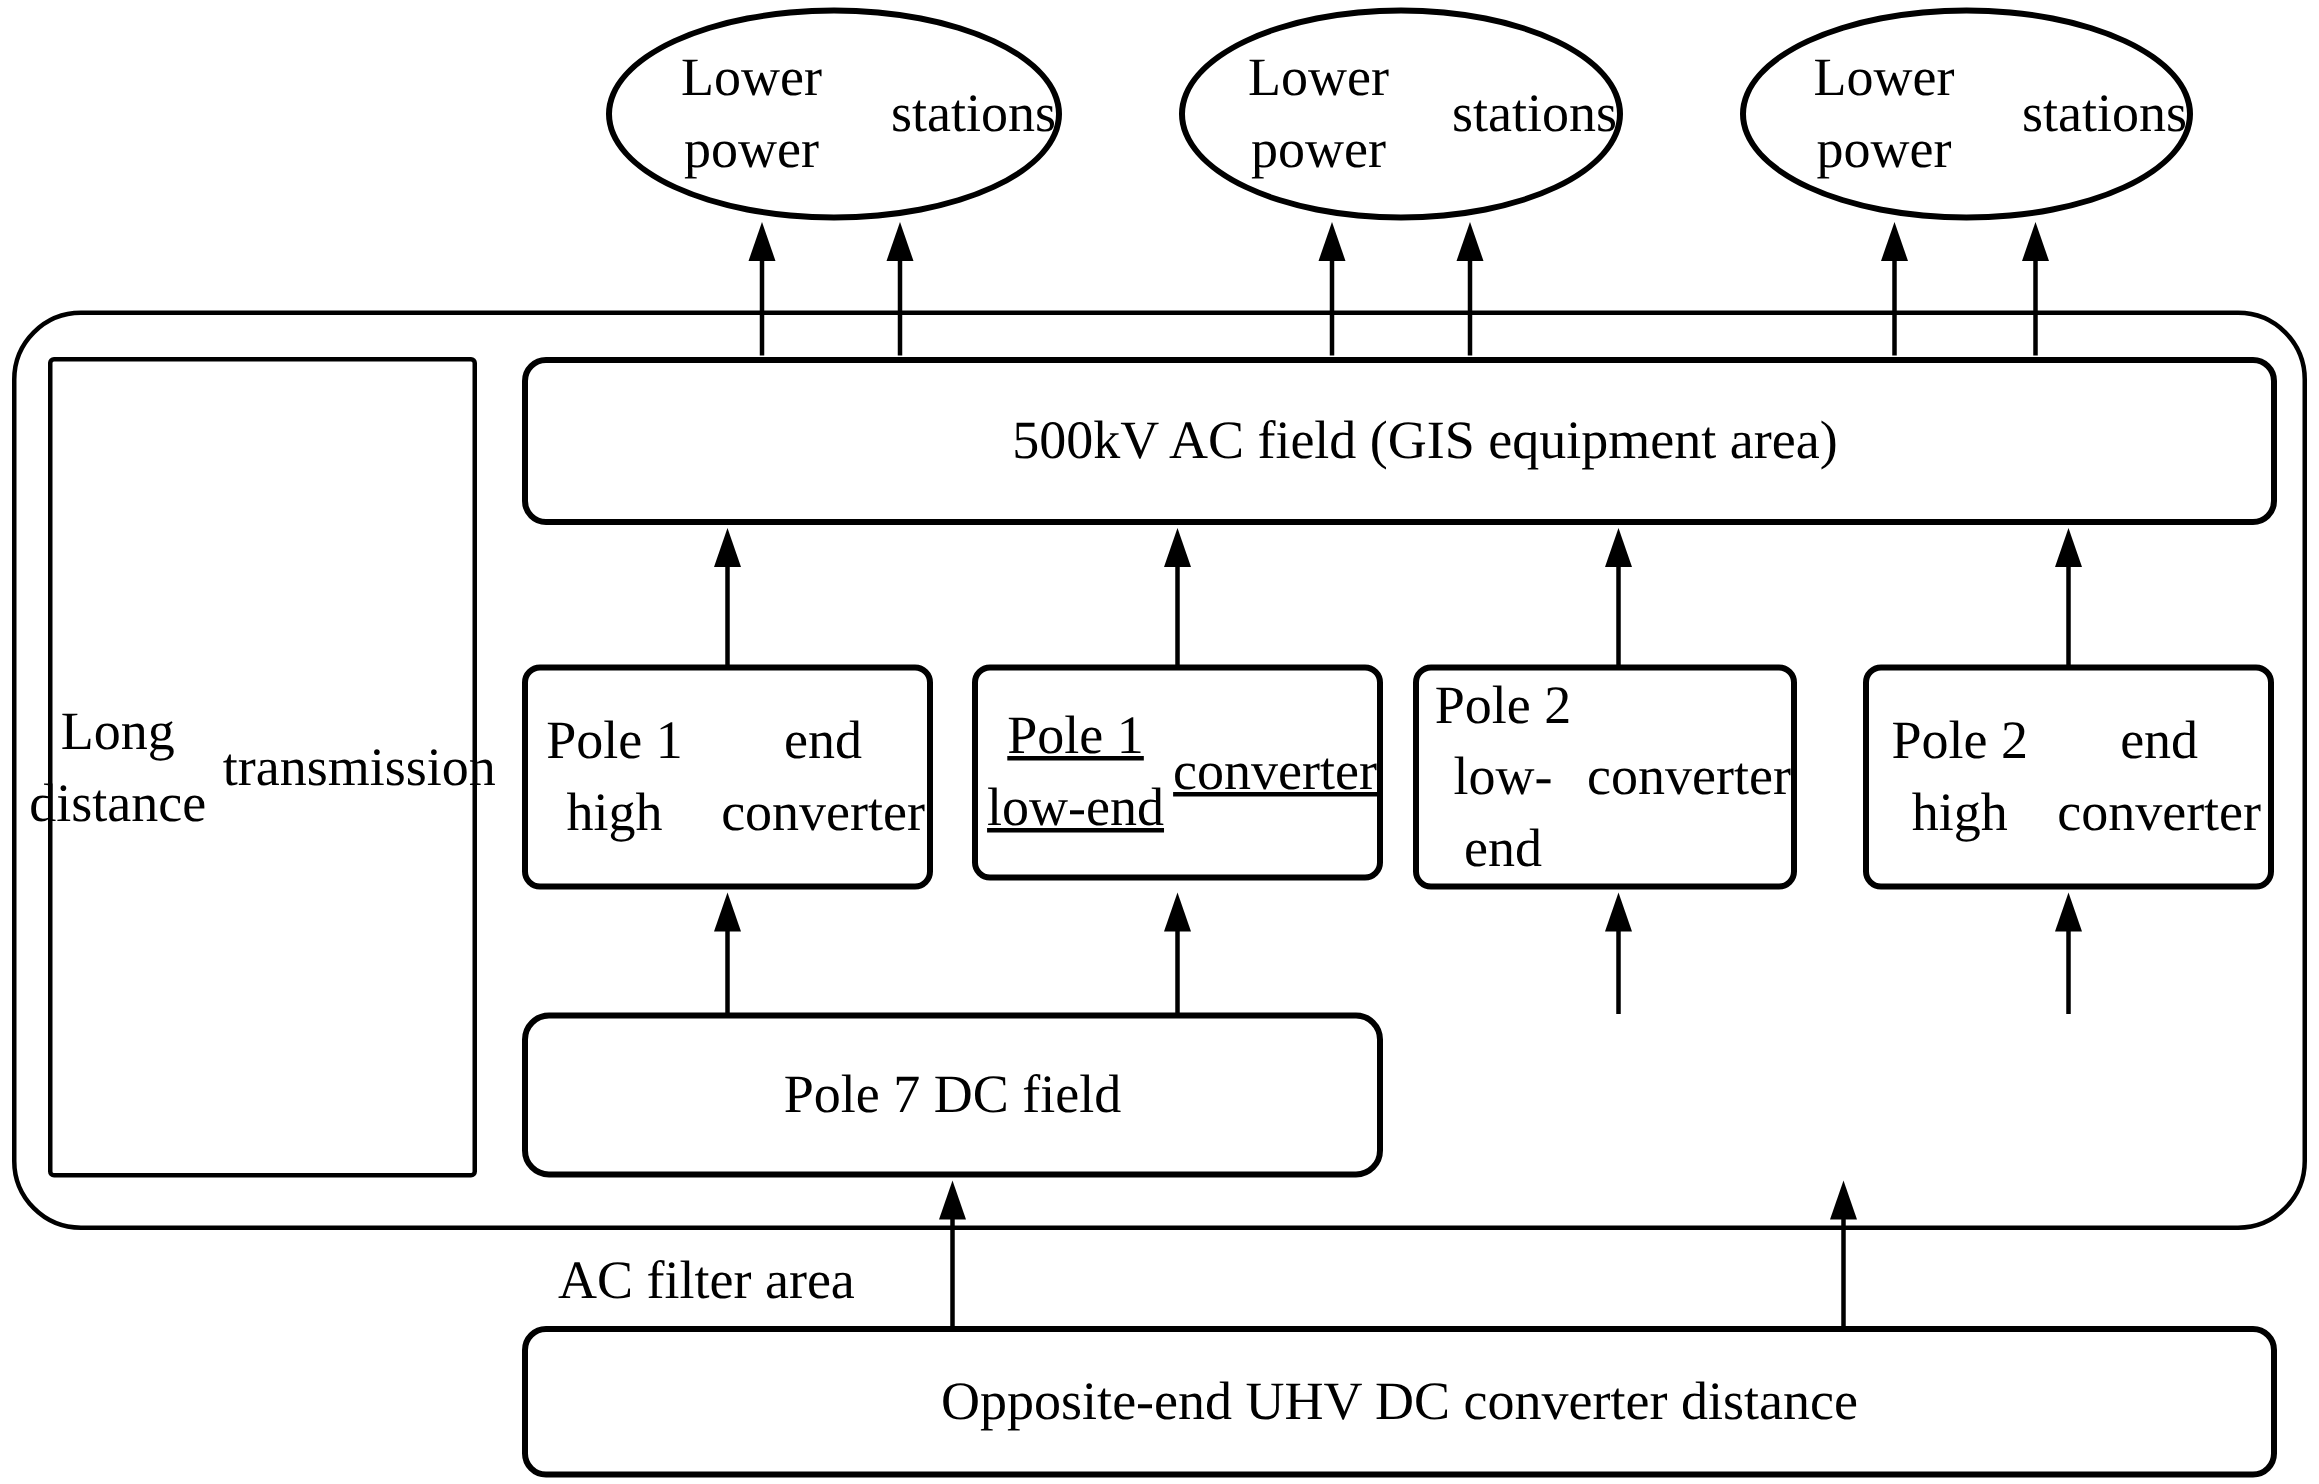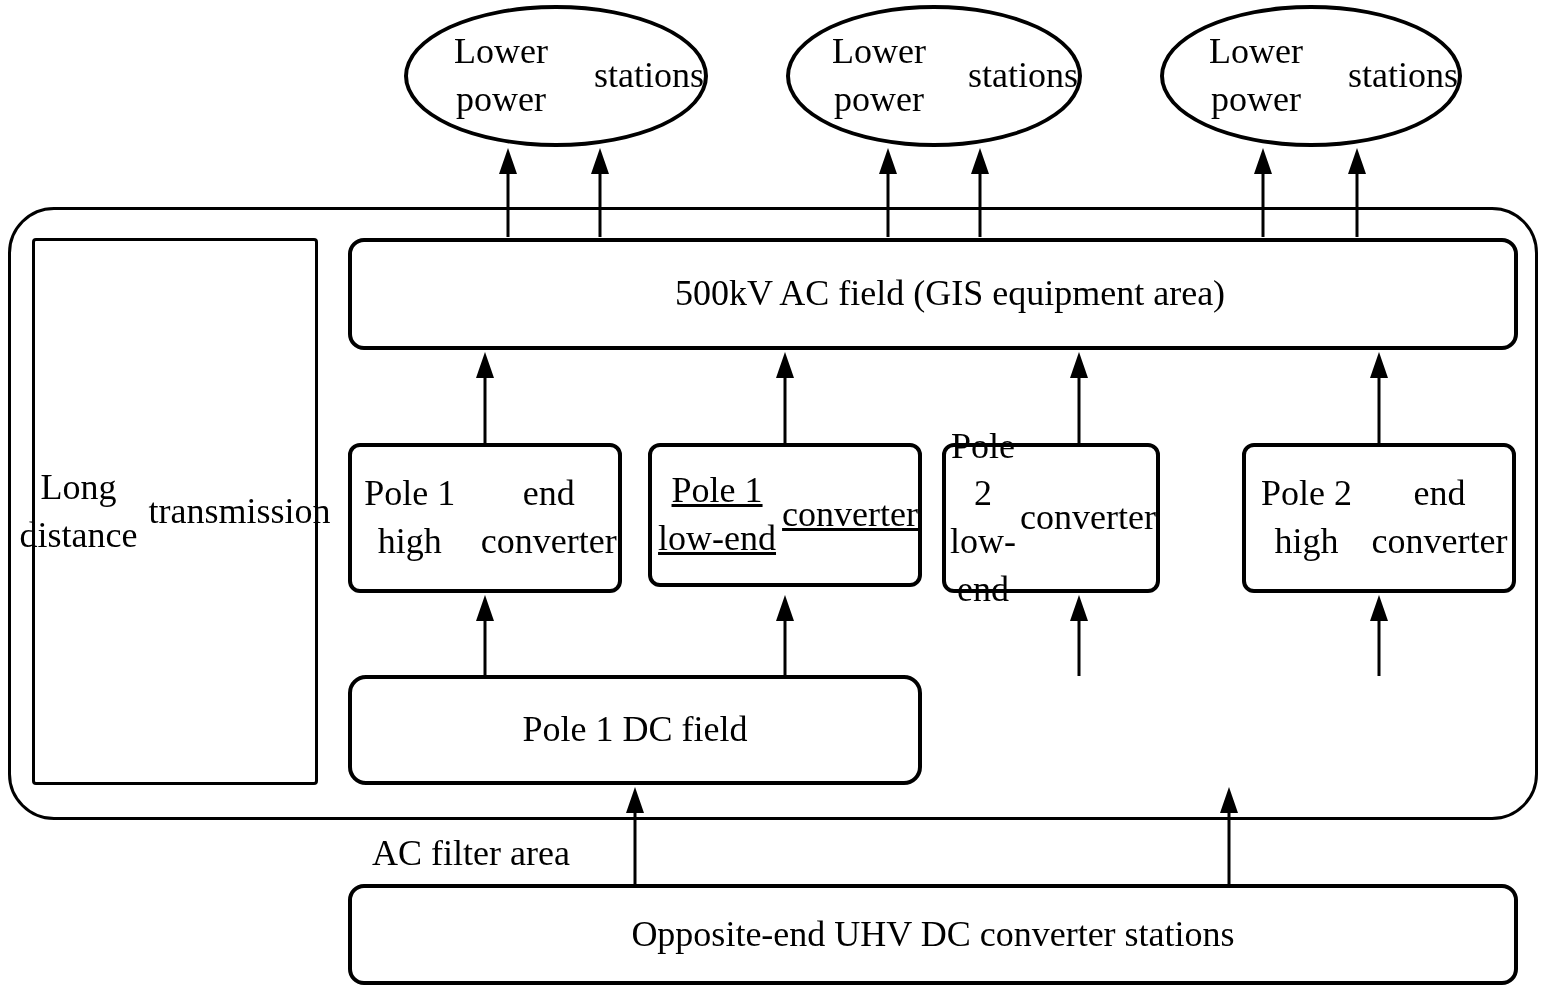--- a/index.html
+++ b/index.html
@@ -80,37 +80,37 @@
   </div>
 
   <div class="node r12" style="left:348px; top:443px; width:274px; height:150px;gap:12px;">
     <span>Pole 1 high</span>
     <span>end converter</span>
   </div>
   <div class="node r12" style="left:648px; top:443px; width:274px; height:144px;text-decoration:underline;">
     <span>Pole 1 low-end</span>
     <span>converter</span>
   </div>
-  <div class="node r12" style="left:942px; top:443px; width:218px; height:150px;">
+  <div class="node r12" style="left:942px; top:443px; width:256px; height:150px;">
     <span>Pole 2 low-end</span>
     <span>converter</span>
   </div>
   <div class="node r12" style="left:1242px; top:443px; width:274px; height:150px;">
     <span>Pole 2 high</span>
     <span>end converter</span>
   </div>
 
   <div class="node r18" style="left:348px; top:675px; width:574px; height:110px;">
-    <span>Pole 1 DC field</span>
+    <span>Pole 7 DC field</span>
   </div>
 
   <div class="free-label" style="left:372px; top:832px;">AC filter area</div>
 
   <div class="node r16" style="left:348px; top:884px; width:1170px; height:101px;">
-    <span>Opposite-end UHV DC converter stations</span>
+    <span>Opposite-end UHV DC converter distance</span>
   </div>
 
   <svg class="arrows" viewBox="0 0 1546 989">
 
     <g>
       <line x1="508" y1="237" x2="508" y2="172"></line>
         <polygon points="508,148 499,174 517,174"></polygon>
     </g>
     <g>
       <line x1="600" y1="237" x2="600" y2="172"></line>

